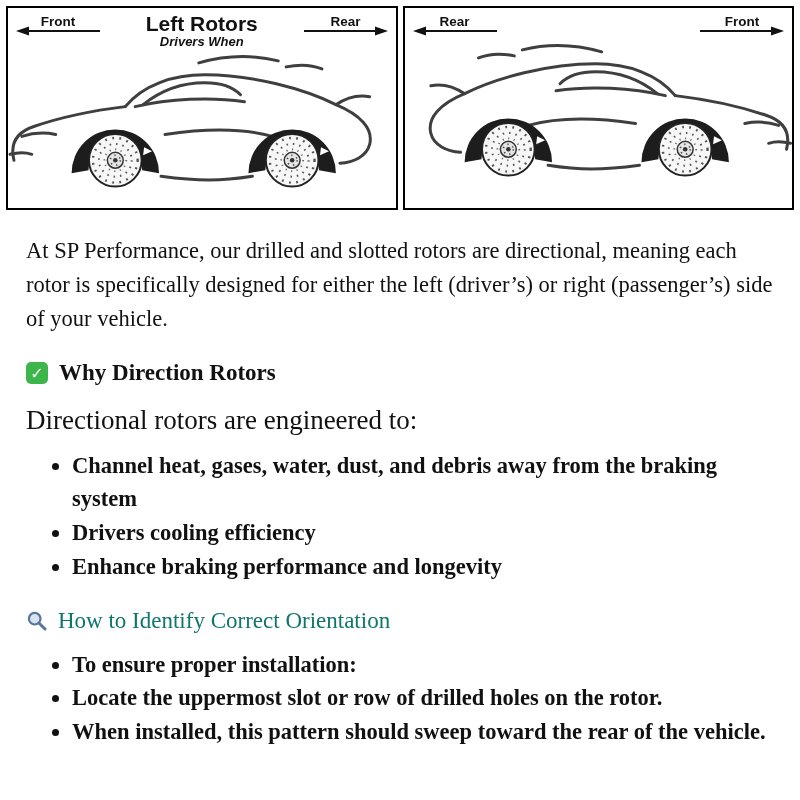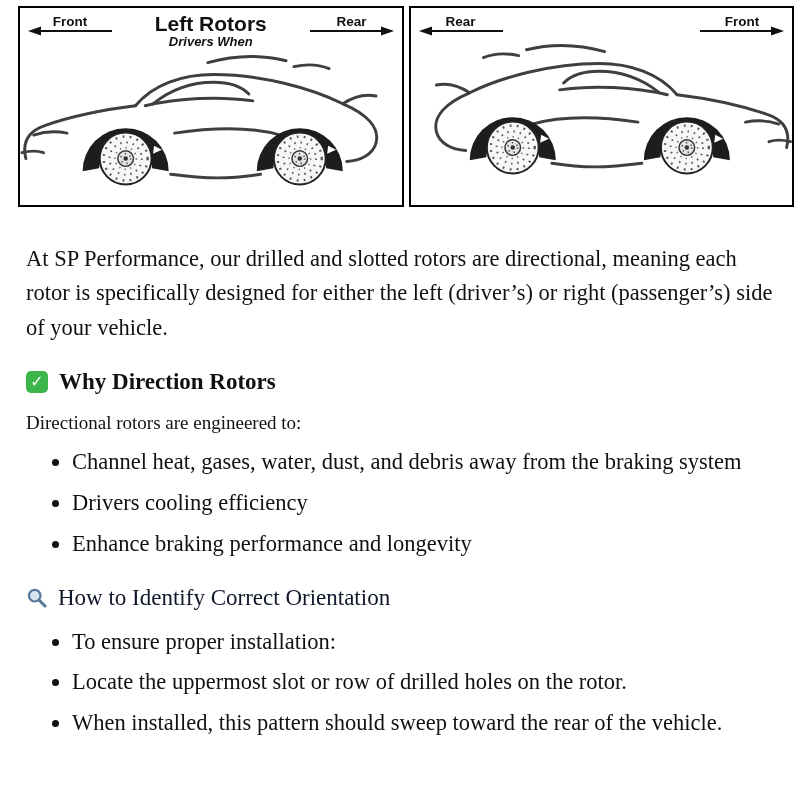--- a/index.html
+++ b/index.html
@@ -1,42 +1,42 @@
 <!DOCTYPE html>
 <html><head>
 <meta charset="utf-8">
 <style>
   html,body{margin:0;padding:0;background:#fff;color:#111;}
   body{width:800px;font-family:"Liberation Serif",serif;}
 
   
-  .diagram{display:flex;gap:5px;padding:6px 6px 4px;margin-left:12px;}
+  .diagram{display:flex;gap:5px;padding:6px 6px 4px;}
   .panel{flex:1;border:2px solid #000;background:#fff;overflow:hidden;}
   .panel-header{display:flex;align-items:flex-start;justify-content:space-between;padding:5px 8px 0;}
   .panel-titles{text-align:center;font-family:"Liberation Sans",sans-serif;line-height:1.05;flex:1;}
   .panel-title{font-size:21px;font-weight:bold;}
   .panel-subtitle{font-size:13px;font-weight:bold;font-style:italic;}
   .dir-arrow{position:relative;width:84px;height:24px;flex:0 0 auto;margin-top:1px;}
   .dir-label{position:absolute;left:0;right:0;top:0;text-align:center;
     font-family:"Liberation Sans",sans-serif;font-weight:bold;font-size:13.5px;}
   .dir-arrow svg{position:absolute;left:0;right:0;bottom:2px;width:84px;height:10px;}
   .car-svg{display:block;width:100%;height:auto;}
 
   
   .content{padding:10px 26px 0;}
-  .intro{font-size:22.5px;line-height:1.52;margin:21px 0 14px;}
+  .intro{font-size:22.5px;line-height:1.52;margin:10px 0 14px;}
   .section-heading{display:flex;align-items:center;gap:11px;font-size:23px;margin:24px 0 14px;}
   .section-heading.bold{font-weight:bold;}
-  .section-heading.plain{font-weight:normal;color:#0f172a;text-align:center;}
+  .section-heading.plain{font-weight:normal;color:#0f766e;text-align:center;}
   .check-icon{display:inline-flex;align-items:center;justify-content:center;width:22px;height:22px;
     border-radius:5px;background:#3cb54a;color:#fff;font-family:"DejaVu Sans",sans-serif;
     font-size:16px;font-weight:bold;flex:0 0 auto;}
-  .lead{font-size:19px;line-height:1.5;margin:14px 0 6px;}
+  .lead{font-size:27px;line-height:1.5;margin:14px 0 6px;}
   ul.bullets{margin:8px 0 20px;padding-left:46px;}
-  ul.bullets li{font-size:22.5px;line-height:1.5;margin:7px 0;}
+  ul.bullets li{font-size:22.5px;line-height:1.5;margin:0 0;font-weight:bold;}
 </style>
 </head>
 <body>
 
 <svg width="0" height="0" style="position:absolute" aria-hidden="true">
   <defs>
     <g id="carbody" stroke="#3f3f3f" stroke-width="3" fill="none" stroke-linecap="round">
       <path d="M 6,112 C 2,96 8,84 26,78 C 55,68 85,62 118,58"></path>
       <path d="M 118,58 C 136,36 166,26 198,26 C 246,26 298,40 330,56 C 354,66 368,80 364,96 C 361,108 348,114 334,115"></path>
       <path d="M 136,56 C 156,40 178,34 198,34 C 214,34 226,38 234,46"></path>

